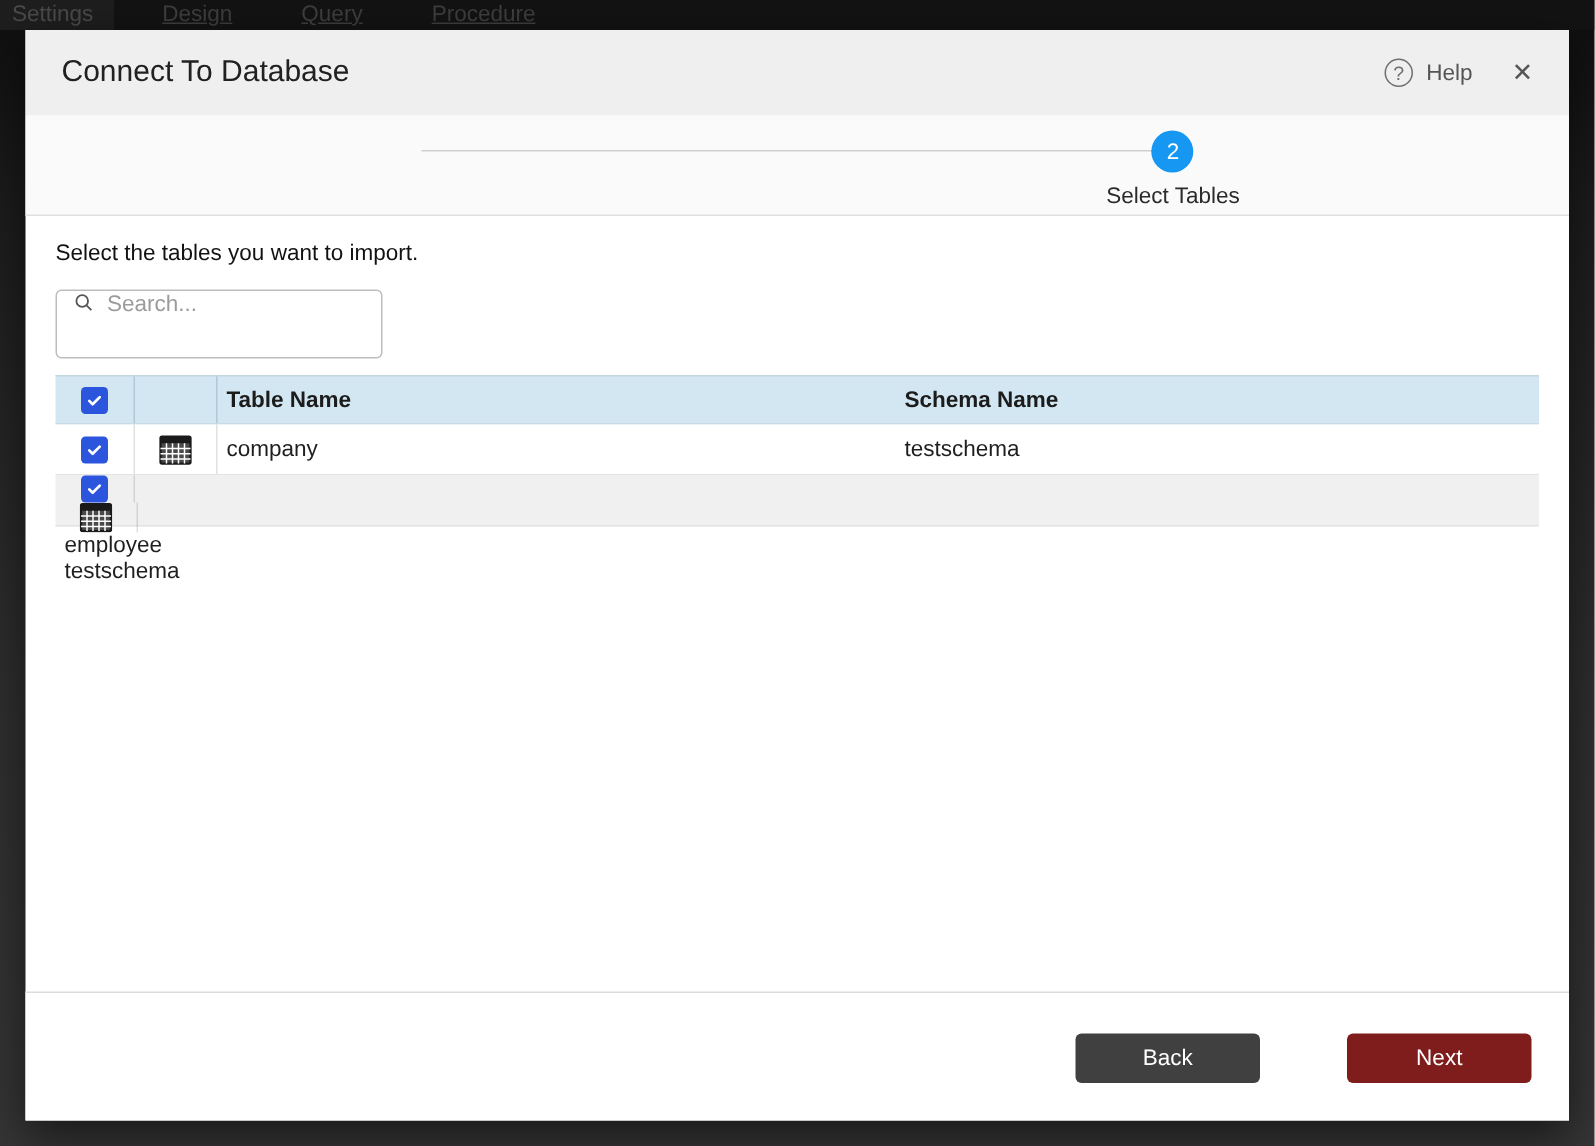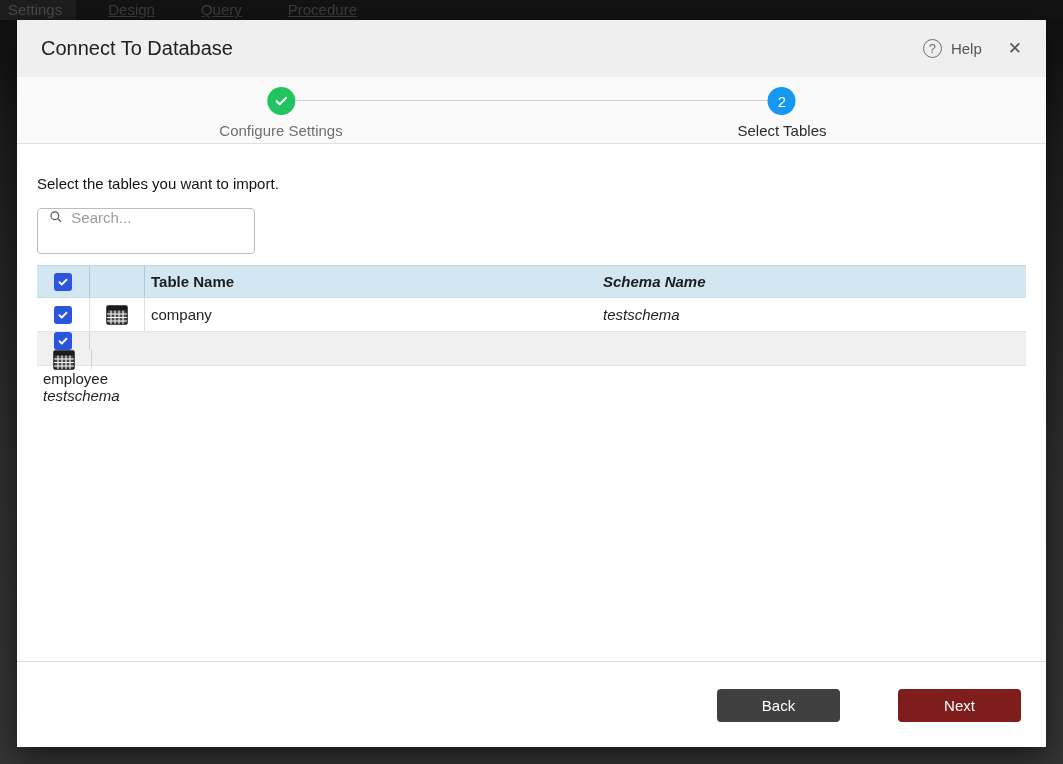--- a/index.html
+++ b/index.html
@@ -55,21 +55,21 @@
     display:flex; align-items:center; justify-content:center; color:#fff;
     font-size:15px; position:relative; z-index:1;
   }
   .step-circle.green { background:#21c45f; }
   .step-circle.blue  { background:#1597f2; }
   .step-label { font-size:15px; white-space:nowrap; }
   .step-1 .step-label { color:#6f6f6f; }
   .step-2 .step-label { color:#2b2b2b; }
 
   
-  .content { position:absolute; left:0; right:0; top:134px; }
+  .content { position:absolute; left:0; right:0; top:119px; }
   .instruction { margin:21px 20px 0; font-size:15px; color:#121212; }
   .toolbar-row { display:flex; align-items:center; margin:16px 17px 0 20px; }
   .searchbox {
     width:218px; height:46px; border:1px solid #bdbdbd; border-radius:4px;
     background:#fff; display:flex; align-items:flex-start; padding:0 11px; gap:9px;
   }
   .searchbox input {
     border:none; outline:none; font-size:15px; color:#333; width:100%;
     font-family:"Liberation Sans", sans-serif; background:transparent;
   }
@@ -83,21 +83,21 @@
   .trow.thead {
     background:#d3e7f2; height:33px;
     border-top:1px solid #c3d5df; border-bottom:1px solid #c8dae4;
   }
   .trow.alt { background:#f0f0f0;flex-direction:column; }
   .td { display:flex; align-items:center; }
   .c-check { width:53px; justify-content:center; border-right:1px solid rgba(0,0,0,0.12); }
   .thead .c-check, .thead .c-icon { border-right:1px solid rgba(70,110,130,0.25); }
   .c-icon  { width:55px; justify-content:center; border-right:1px solid rgba(0,0,0,0.12); }
   .c-name  { width:452px; padding-left:6px; font-size:15px; color:#1f1f1f; }
-  .c-schema{ flex:1; padding-left:6px; font-size:15px; color:#1f1f1f;font-style:italic; }
+  .c-schema{ flex:1; padding-left:6px; font-size:15px; color:#1f1f1f; }
   .thead .c-name, .thead .c-schema { font-weight:700; color:#1c1c1c; }
 
   .checkbox {
     width:18px; height:18px; border-radius:3px; background:#2c55de;
     display:flex; align-items:center; justify-content:center; cursor:pointer;
   }
 
   
   .modal-footer {
     position:absolute; left:0; right:0; bottom:0; height:86px;
@@ -129,28 +129,20 @@
       <div class="help-group">
         <span class="help-circle">?</span>
         <span class="help-text">Help</span>
       </div>
       <div class="close-x">✕</div>
     </div>
   </div>
 
   <div class="stepper">
     <div class="connector"></div>
-    <div class="step step-1">
-      <div class="step-circle green">
-        <svg width="16" height="16" viewBox="0 0 24 24">
-            <path d="M5 12.5l4.5 4.5L19 7.5" stroke="#ffffff" stroke-width="3.2" fill="none" stroke-linecap="round" stroke-linejoin="round"></path>
-          </svg>
-      </div>
-      <div class="step-label">Configure Settings</div>
-    </div>
     <div class="step step-2">
       <div class="step-circle blue">2</div>
       <div class="step-label">Select Tables</div>
     </div>
   </div>
 
   <div class="content">
     <div class="instruction">Select the tables you want to import.</div>
 
     <div class="toolbar-row">

